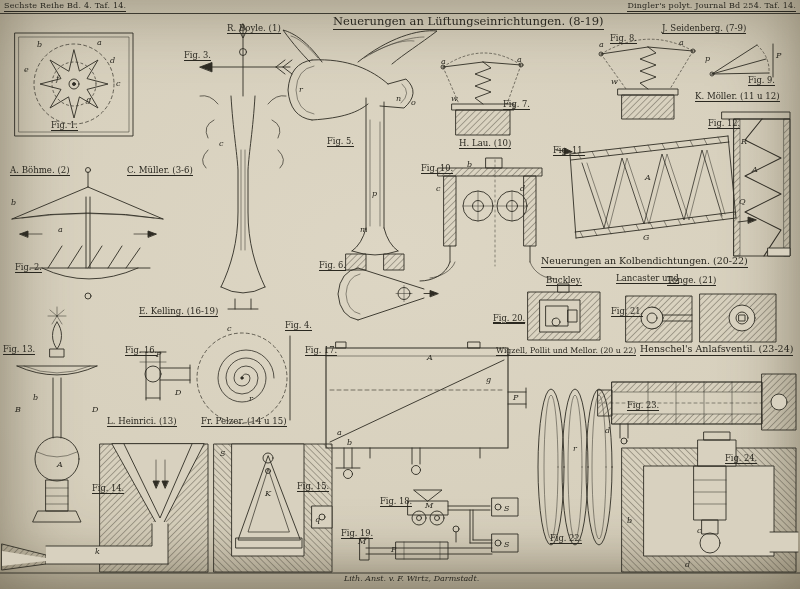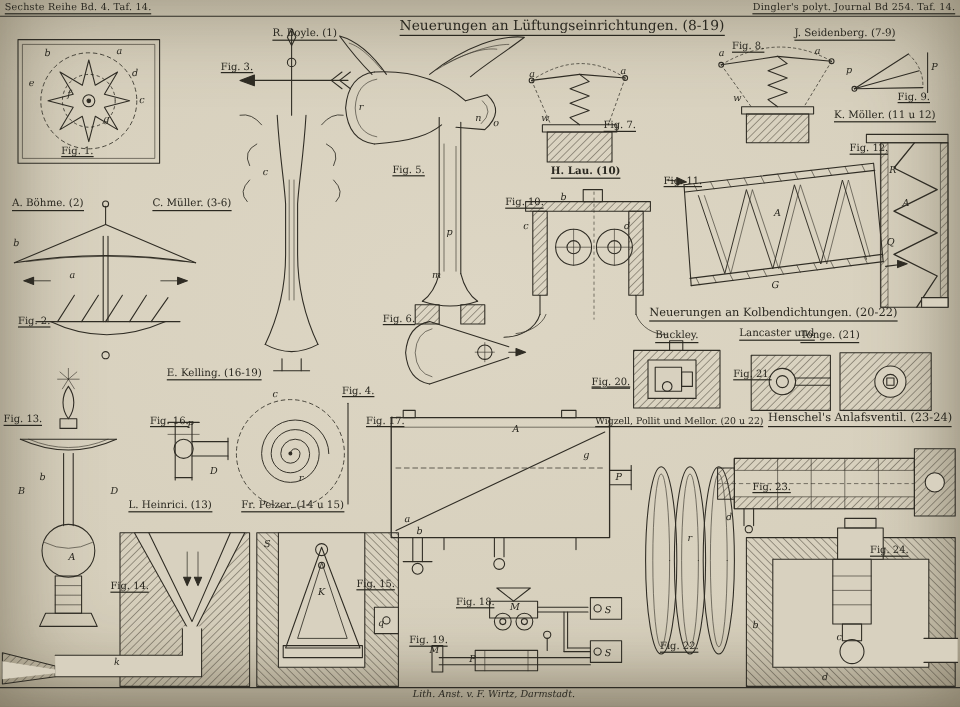--- a/index.html
+++ b/index.html
@@ -404,21 +404,21 @@
   <span class="lbl sectitle" style="left:541px;top:256px">Neuerungen an Kolbendichtungen. (20-22)</span>
   <span class="lbl sectitle" style="left:640px;top:344px">Henschel's Anlafsventil. (23-24)</span>
   <span class="lbl credit" style="left:344px;top:575px">Lith. Anst. v. F. Wirtz, Darmstadt.</span>
 
   <div id="labels">
       <span class="lbl inventor" style="left: 227px; top: 24px;">R. Boyle. (1)</span>
       <span class="lbl inventor" style="left: 662px; top: 24px;">J. Seidenberg. (7-9)</span>
       <span class="lbl inventor" style="left: 10px; top: 166px;">A. Böhme. (2)</span>
       <span class="lbl inventor" style="left: 127px; top: 166px;">C. Müller. (3-6)</span>
       <span class="lbl inventor" style="left: 695px; top: 92px;">K. Möller. (11 u 12)</span>
-      <span class="lbl inventor" style="left: 459px; top: 139px; font-weight: bold;">H. Lau. (10)</span>
+      <span class="lbl inventor" style="left: 459px; top: 139px;">H. Lau. (10)</span>
       <span class="lbl inventor" style="left: 139px; top: 307px;">E. Kelling. (16-19)</span>
       <span class="lbl inventor" style="left: 107px; top: 417px;">L. Heinrici. (13)</span>
       <span class="lbl inventor" style="left: 201px; top: 417px;">Fr. Pelzer. (14 u 15)</span>
       <span class="lbl inventor" style="left: 546px; top: 276px;">Buckley.</span>
       <span class="lbl inventor" style="left: 616px; top: 274px;">Lancaster und</span>
       <span class="lbl inventor" style="left: 667px; top: 276px;">Tonge. (21)</span>
       <span class="lbl inventor" style="left: 496px; top: 347px; font-size: 7.8px;">Wigzell, Pollit und Mellor. (20 u 22)</span>
       <span class="lbl fig" style="left: 51px; top: 121px;">Fig. 1.</span>
       <span class="lbl fig" style="left: 15px; top: 263px;">Fig. 2.</span>
       <span class="lbl fig" style="left: 184px; top: 51px;">Fig. 3.</span>

